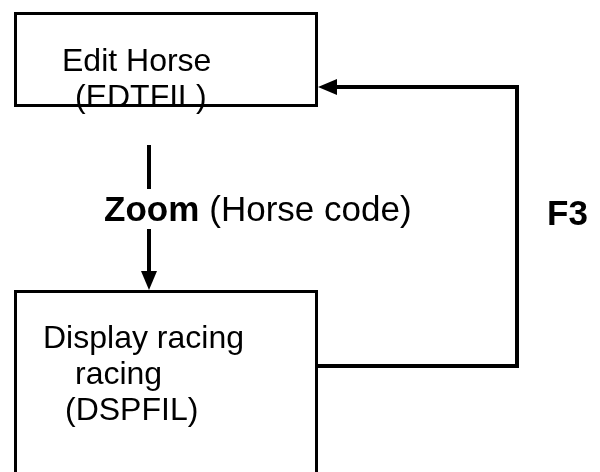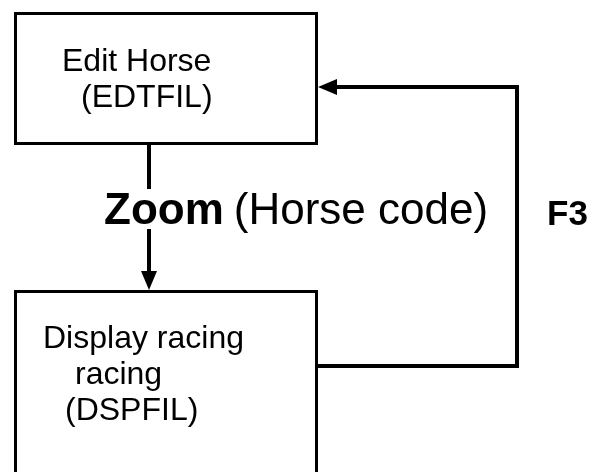--- a/index.html
+++ b/index.html
@@ -22,31 +22,31 @@
     background: #ffffff;
     box-sizing: border-box;
     font-size: 32px;
     line-height: 36px;
     color: #000000;
   }
   .box-top {
     left: 14px;
     top: 12px;
     width: 304px;
-    height: 133px;
+    height: 95px;
     padding: 27px 0 0 45px;
   }
   .box-bottom {
     left: 14px;
     top: 290px;
     width: 304px;
     height: 216px;
     padding: 26px 0 0 26px;
   }
-  .box-top .l2 { margin-left: 19px; }
+  .box-top .l2 { margin-left: 13px; }
   .box-bottom .l2 { margin-left: 32px; }
   .box-bottom .l3 { margin-left: 22px; }
 
   .hline, .vline {
     position: absolute;
     background: #000000;
   }
   
   .connector-vert {
     left: 147px;
@@ -91,21 +91,21 @@
     height: 0;
     border-top: 8px solid transparent;
     border-bottom: 8px solid transparent;
     border-right: 19px solid #000000;
   }
   .zoom-label {
     position: absolute;
     left: 104px;
     top: 189px;
     background: #ffffff;
-    font-size: 44px;
+    font-size: 35px;
     line-height: 40px;
     white-space: nowrap;
     padding-right: 4px;
   }
   .zoom-label .bold { font-weight: bold; }
   .zoom-label .rest { margin-left: 10px; }
   .f3-label {
     position: absolute;
     left: 547px;
     top: 193px;

